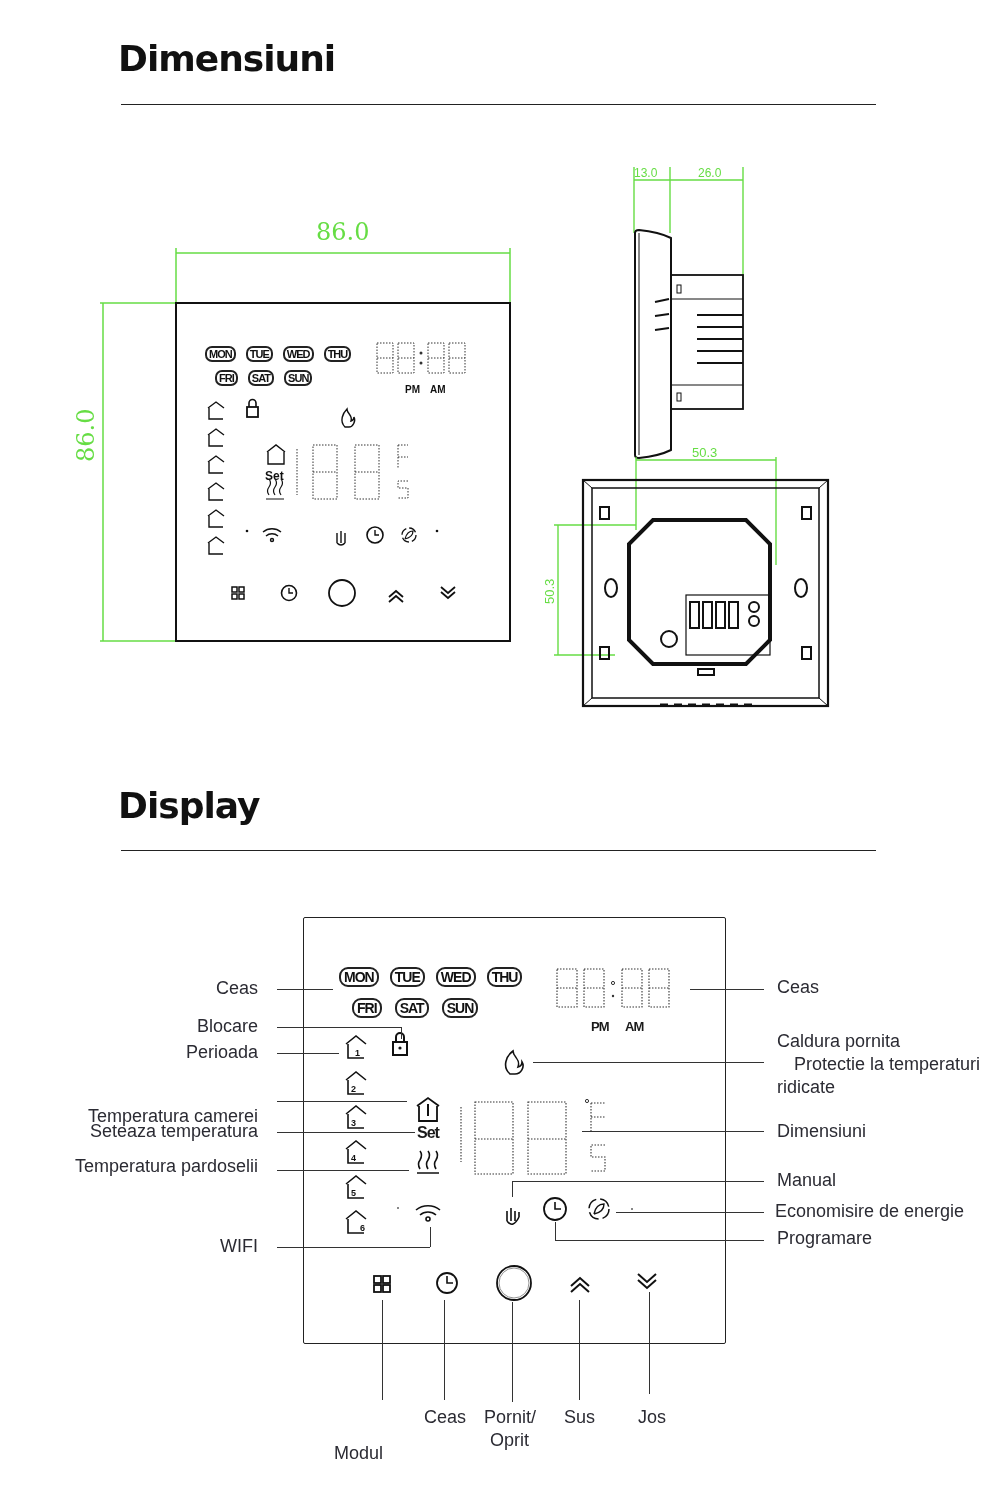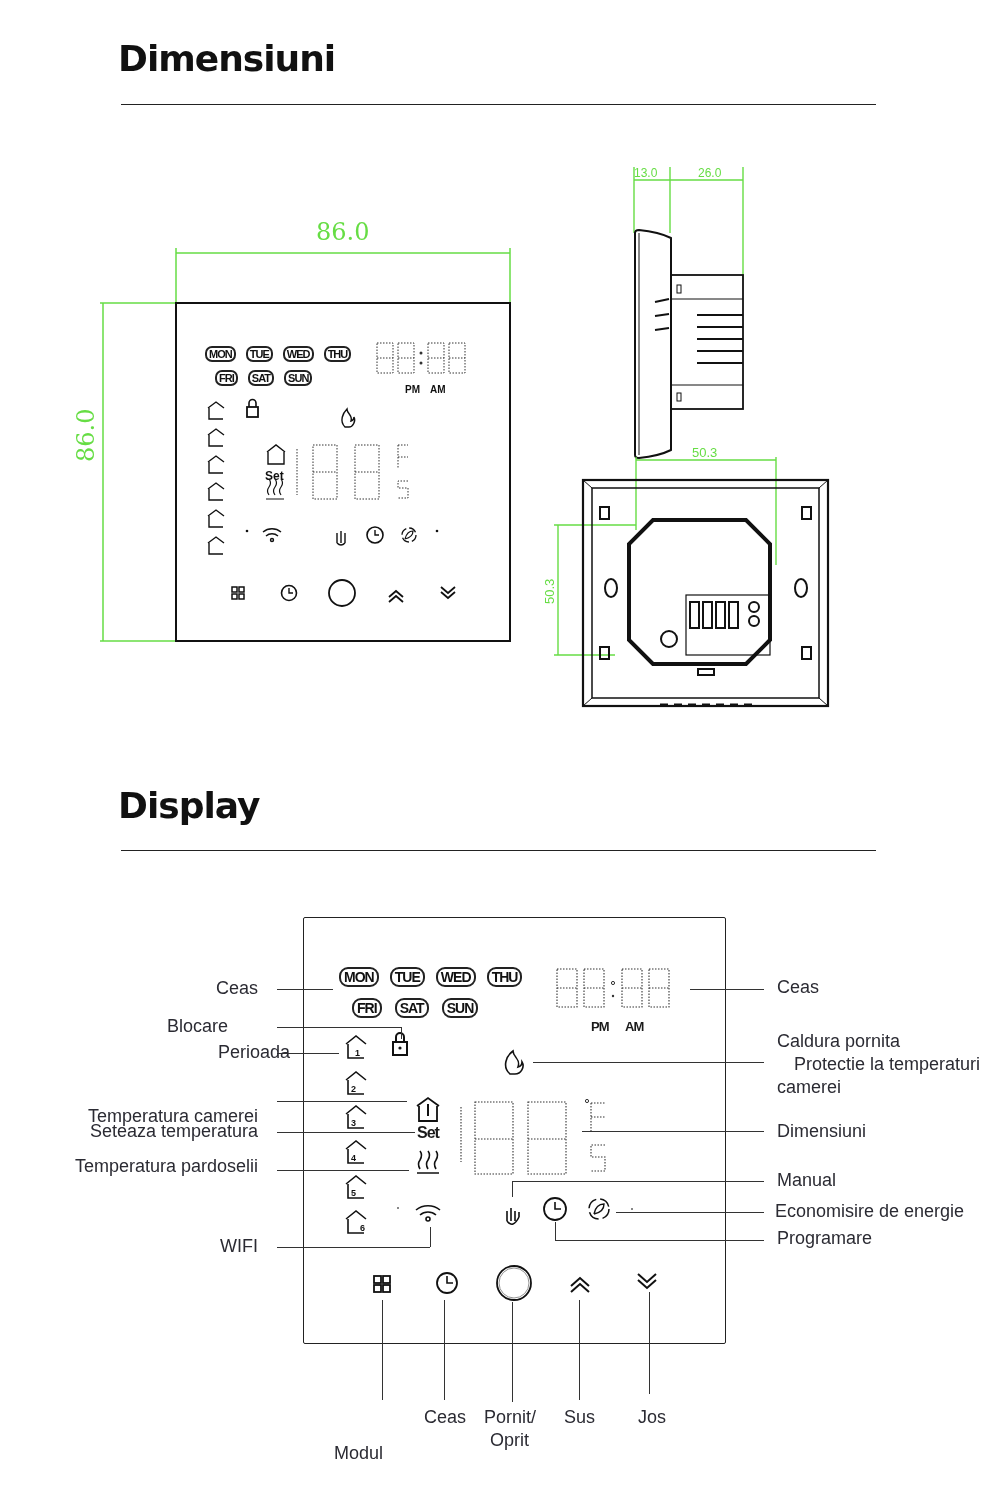--- a/index.html
+++ b/index.html
@@ -336,31 +336,31 @@
 <div class="line-h" style="left:555px; top:1240px; width:209px;"></div>
 <div class="line-v" style="left:555px; top:1222px; height:18px;"></div>
 
 <div class="line-v" style="left:382px; top:1300px; height:100px;"></div>
 <div class="line-v" style="left:444px; top:1300px; height:100px;"></div>
 <div class="line-v" style="left:512px; top:1302px; height:100px;"></div>
 <div class="line-v" style="left:579px; top:1300px; height:100px;"></div>
 <div class="line-v" style="left:649px; top:1292px; height:102px;"></div>
 
 <div class="lbl r" style="right:742px; top:978px;">Ceas</div>
-<div class="lbl r" style="right:772px; top:1016px;margin-left:12px;">Blocare</div>
-<div class="lbl r" style="right:710px; top:1042px;">Perioada</div>
+<div class="lbl r" style="right:742px; top:1016px;margin-left:12px;">Blocare</div>
+<div class="lbl r" style="right:742px; top:1042px;">Perioada</div>
 <div class="lbl r" style="right:742px; top:1090px;margin-top:16px;">Temperatura camerei</div>
 <div class="lbl r" style="right:742px; top:1121px;">Seteaza temperatura</div>
 <div class="lbl r" style="right:742px; top:1156px;text-align:right;">Temperatura pardoselii</div>
 <div class="lbl r" style="right:742px; top:1236px;">WIFI</div>
 
 <div class="lbl" style="left:777px; top:977px;">Ceas</div>
 <div class="lbl" style="left:777px; top:1031px;">Caldura pornita</div>
 <div class="lbl" style="left:777px; top:1054px;margin-left:17px;">Protectie la temperaturi</div>
-<div class="lbl" style="left:777px; top:1077px;">camerei</div>
+<div class="lbl" style="left:777px; top:1077px;">ridicate</div>
 <div class="lbl" style="left:777px; top:1121px;">Dimensiuni</div>
 <div class="lbl" style="left:777px; top:1170px;">Manual</div>
 <div class="lbl" style="left:775px; top:1201px;">Economisire de energie</div>
 <div class="lbl" style="left:777px; top:1228px;">Programare</div>
 
 <div class="lbl" style="left:334px; top:1407px;margin-top:36px;">Modul</div>
 <div class="lbl" style="left:424px; top:1407px;">Ceas</div>
 <div class="lbl" style="left:484px; top:1407px;">Pornit/</div>
 <div class="lbl" style="left:490px; top:1430px;">Oprit</div>
 <div class="lbl" style="left:564px; top:1407px;">Sus</div>

